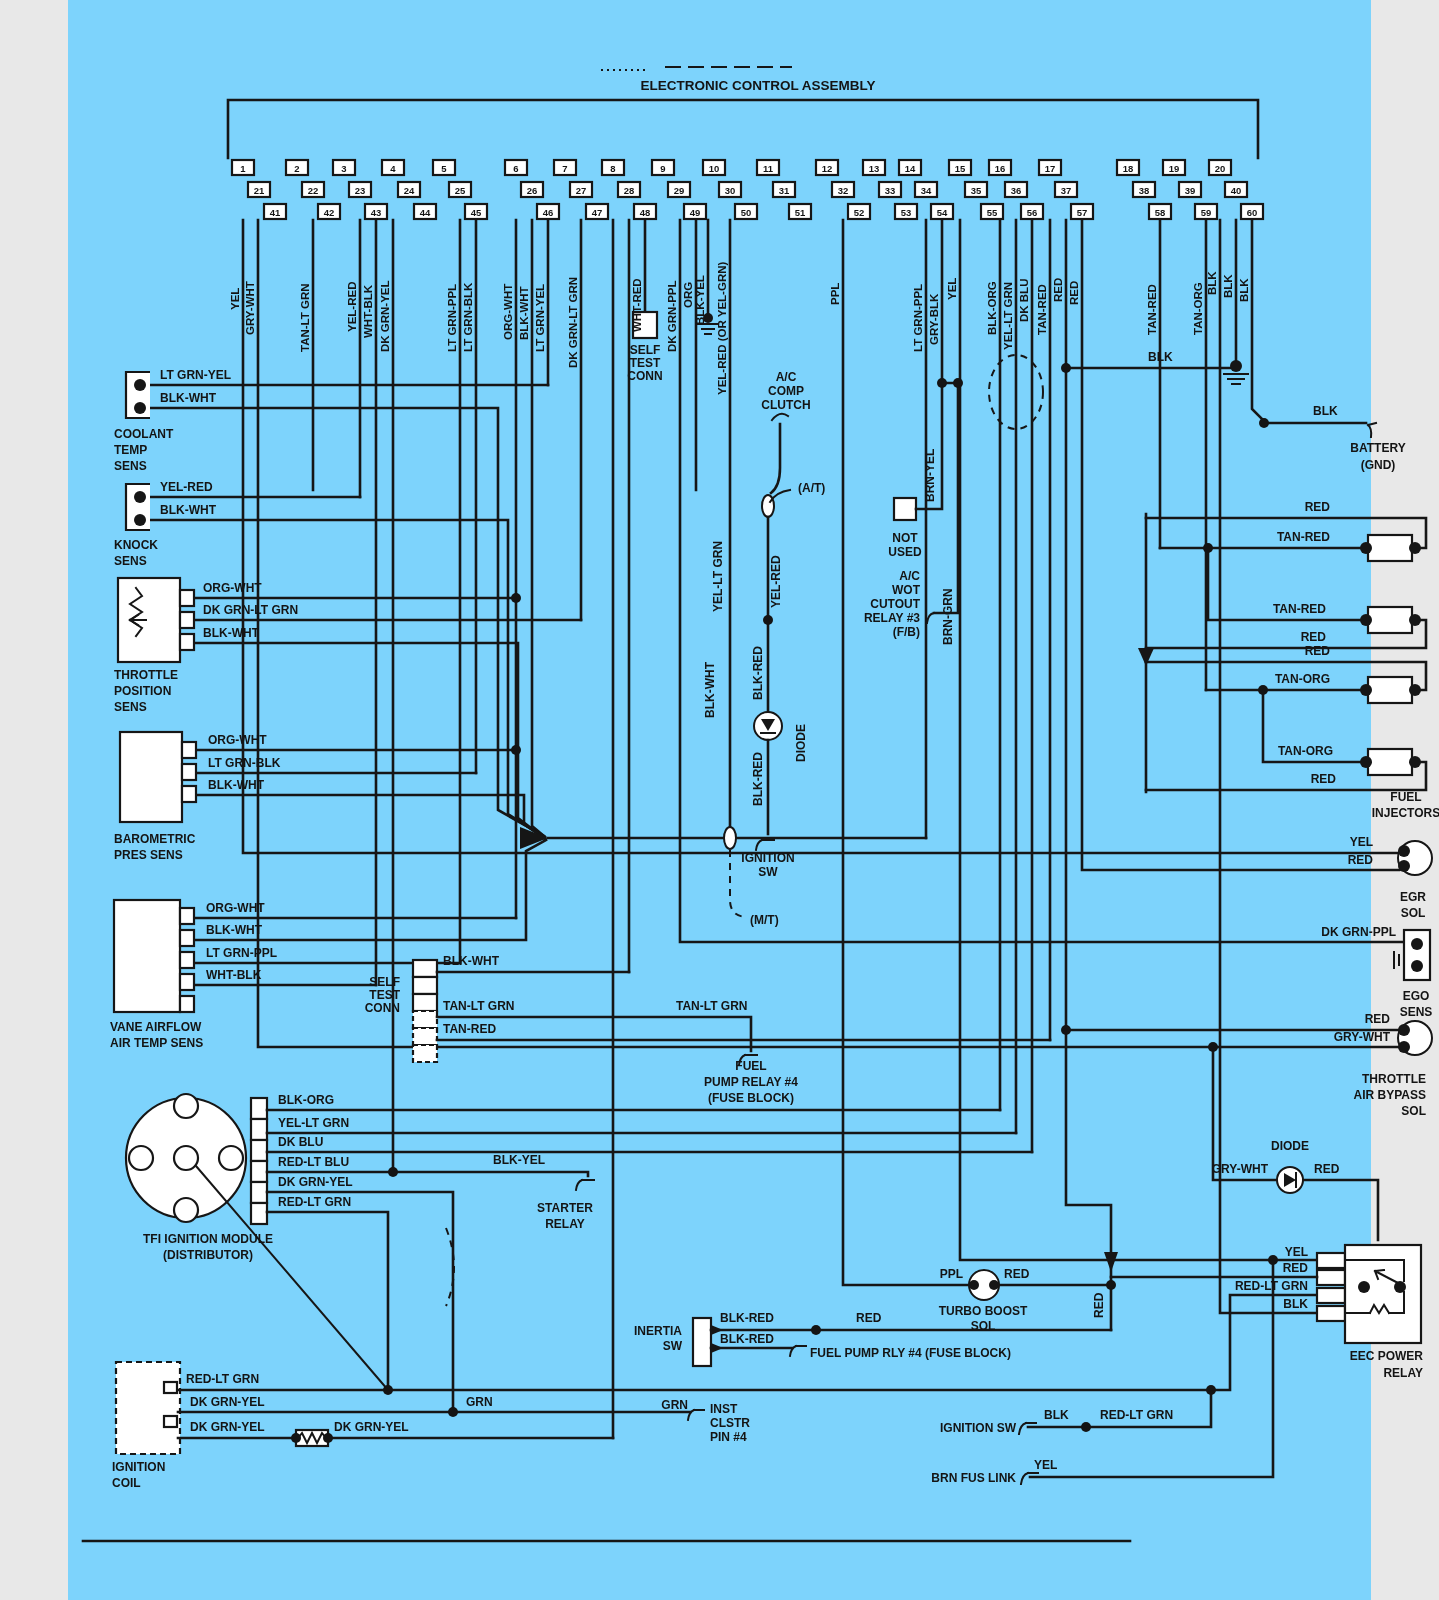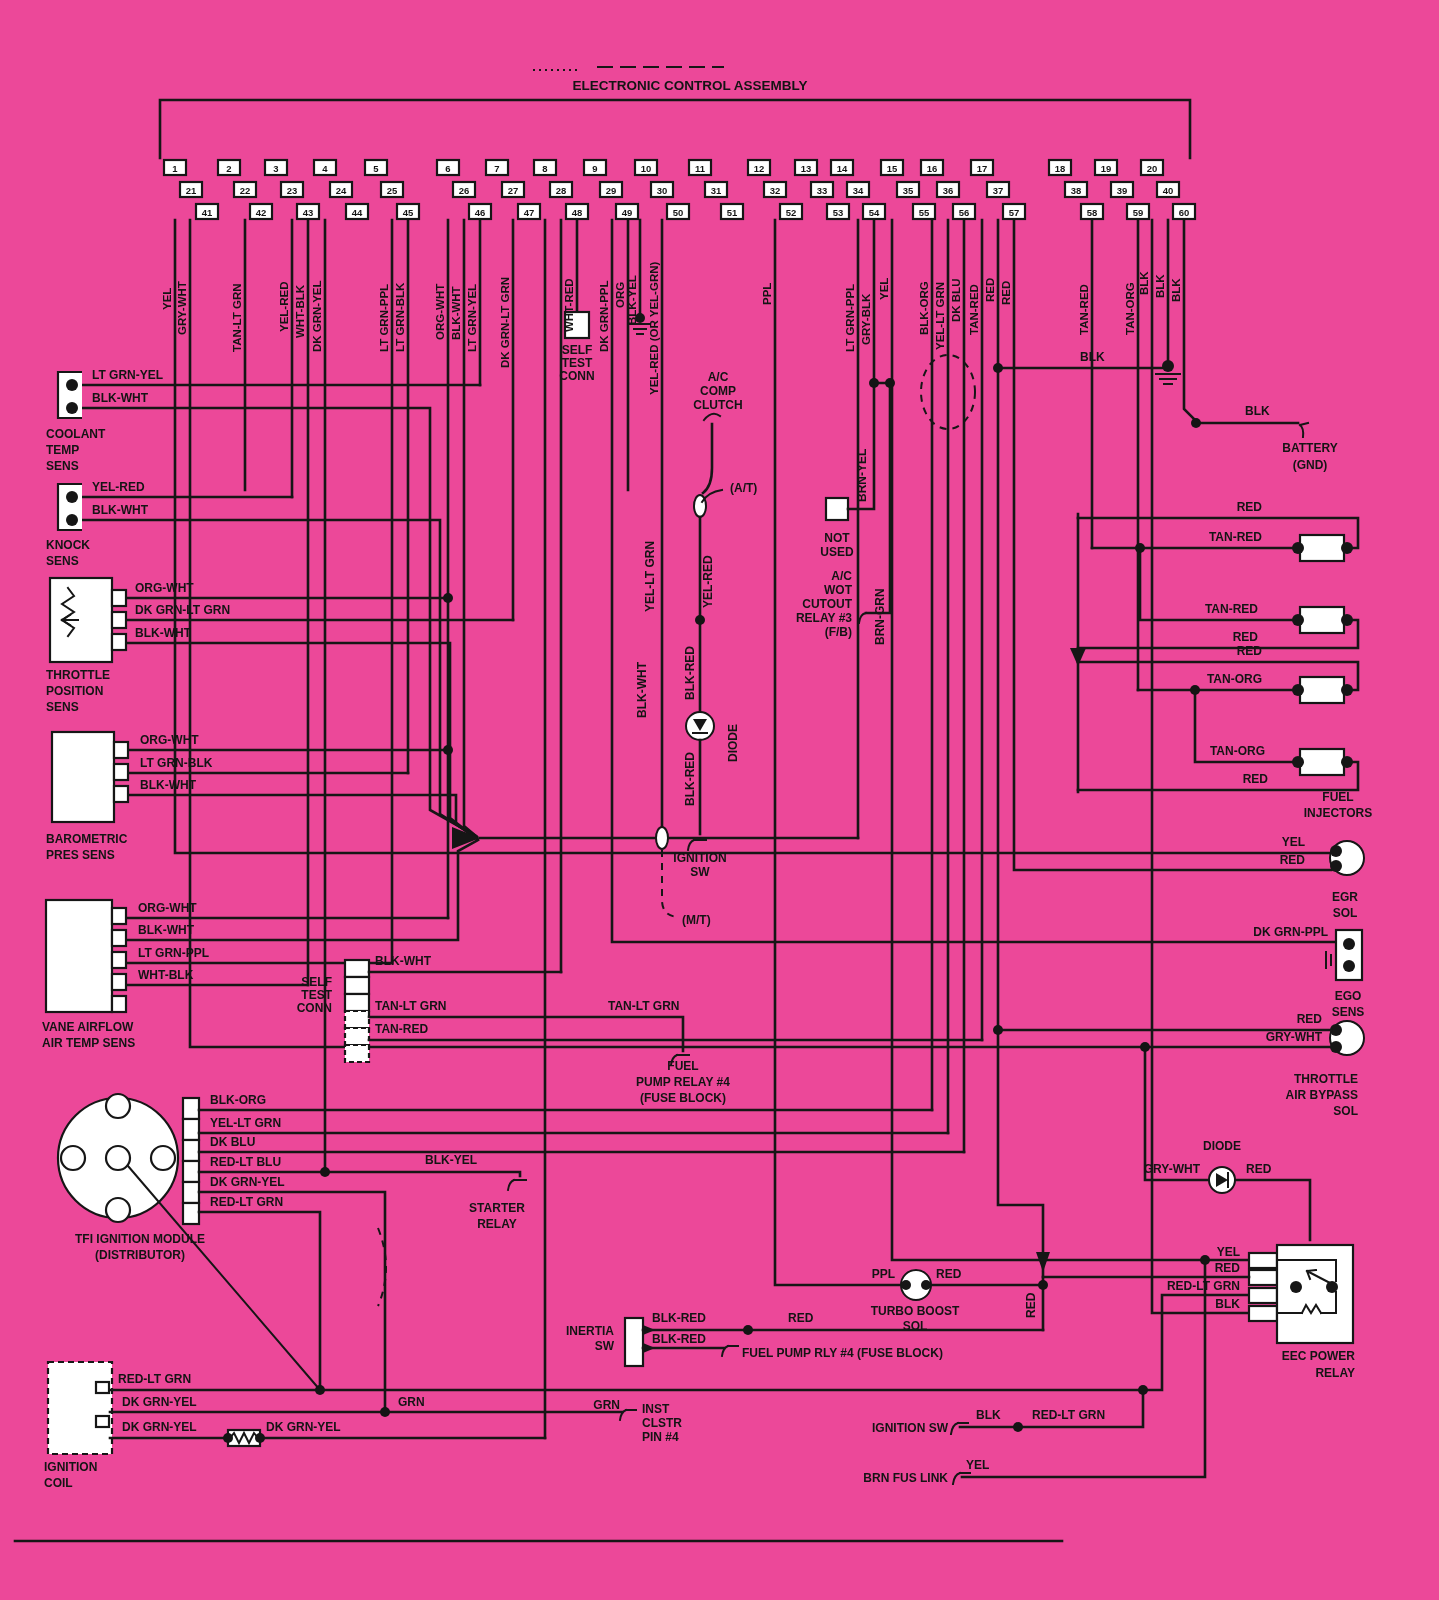--- a/index.html
+++ b/index.html
@@ -1,16 +1,16 @@
 <!DOCTYPE html>
 <html><head>
 <meta charset="utf-8">
 <style>
   html,body{margin:0;padding:0;background:#e8e8e8;}
-  .page{width:1439px;height:1600px;background:#ec4899;position:relative;margin:0 auto;
+  .page{width:1303px;height:1600px;background:#7dd3fc;position:relative;margin:0 auto;
         font-family:"Liberation Sans", sans-serif;}
   svg{position:absolute;left:0;top:0;}
   svg text{fill:#141414;font-family:"Liberation Sans", sans-serif;font-weight:bold;}
   .wire{stroke:#161616;stroke-width:2.6;fill:none;stroke-linecap:square;}
   .wire.thin{stroke-width:2;}
   .dashed{stroke:#161616;stroke-width:2;fill:none;stroke-dasharray:7 6;}
   .dotted{stroke:#161616;stroke-width:2;fill:none;stroke-dasharray:2 4;}
   .box{fill:#ffffff;stroke:#161616;stroke-width:2.2;}
   .fillblk{fill:#161616;stroke:none;}
   .oval{fill:#ffffff;stroke:#161616;stroke-width:2;}

